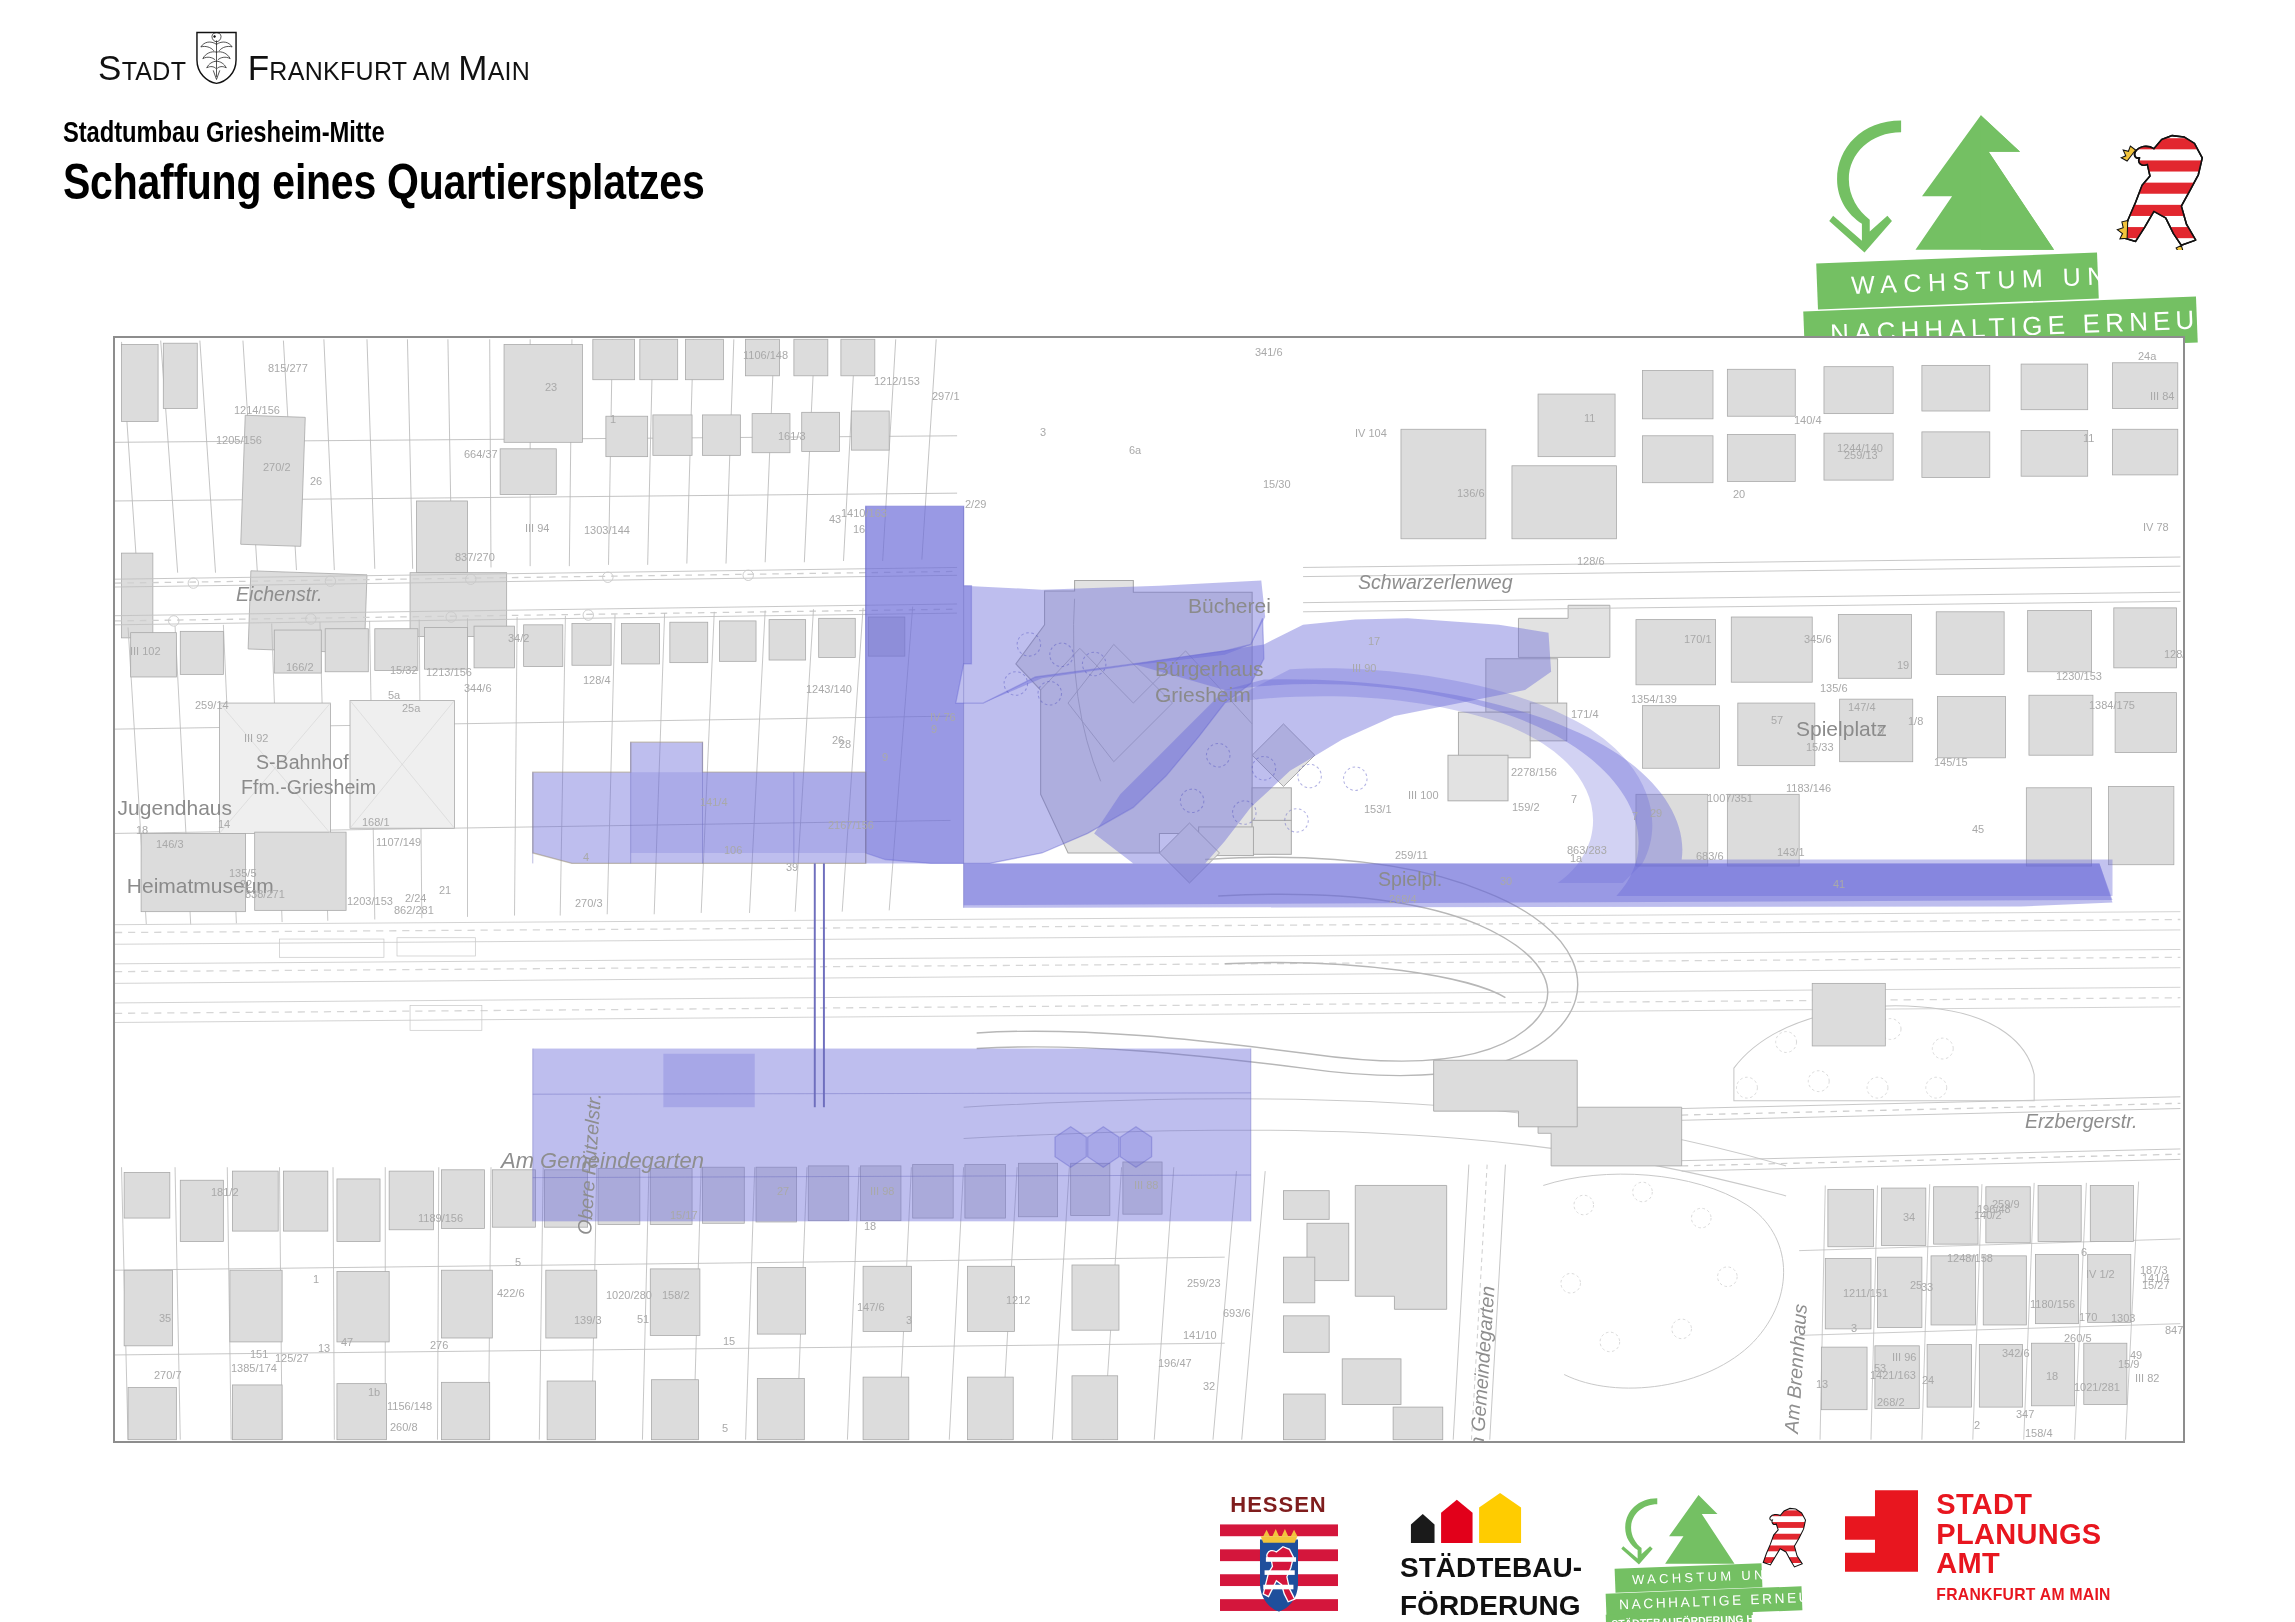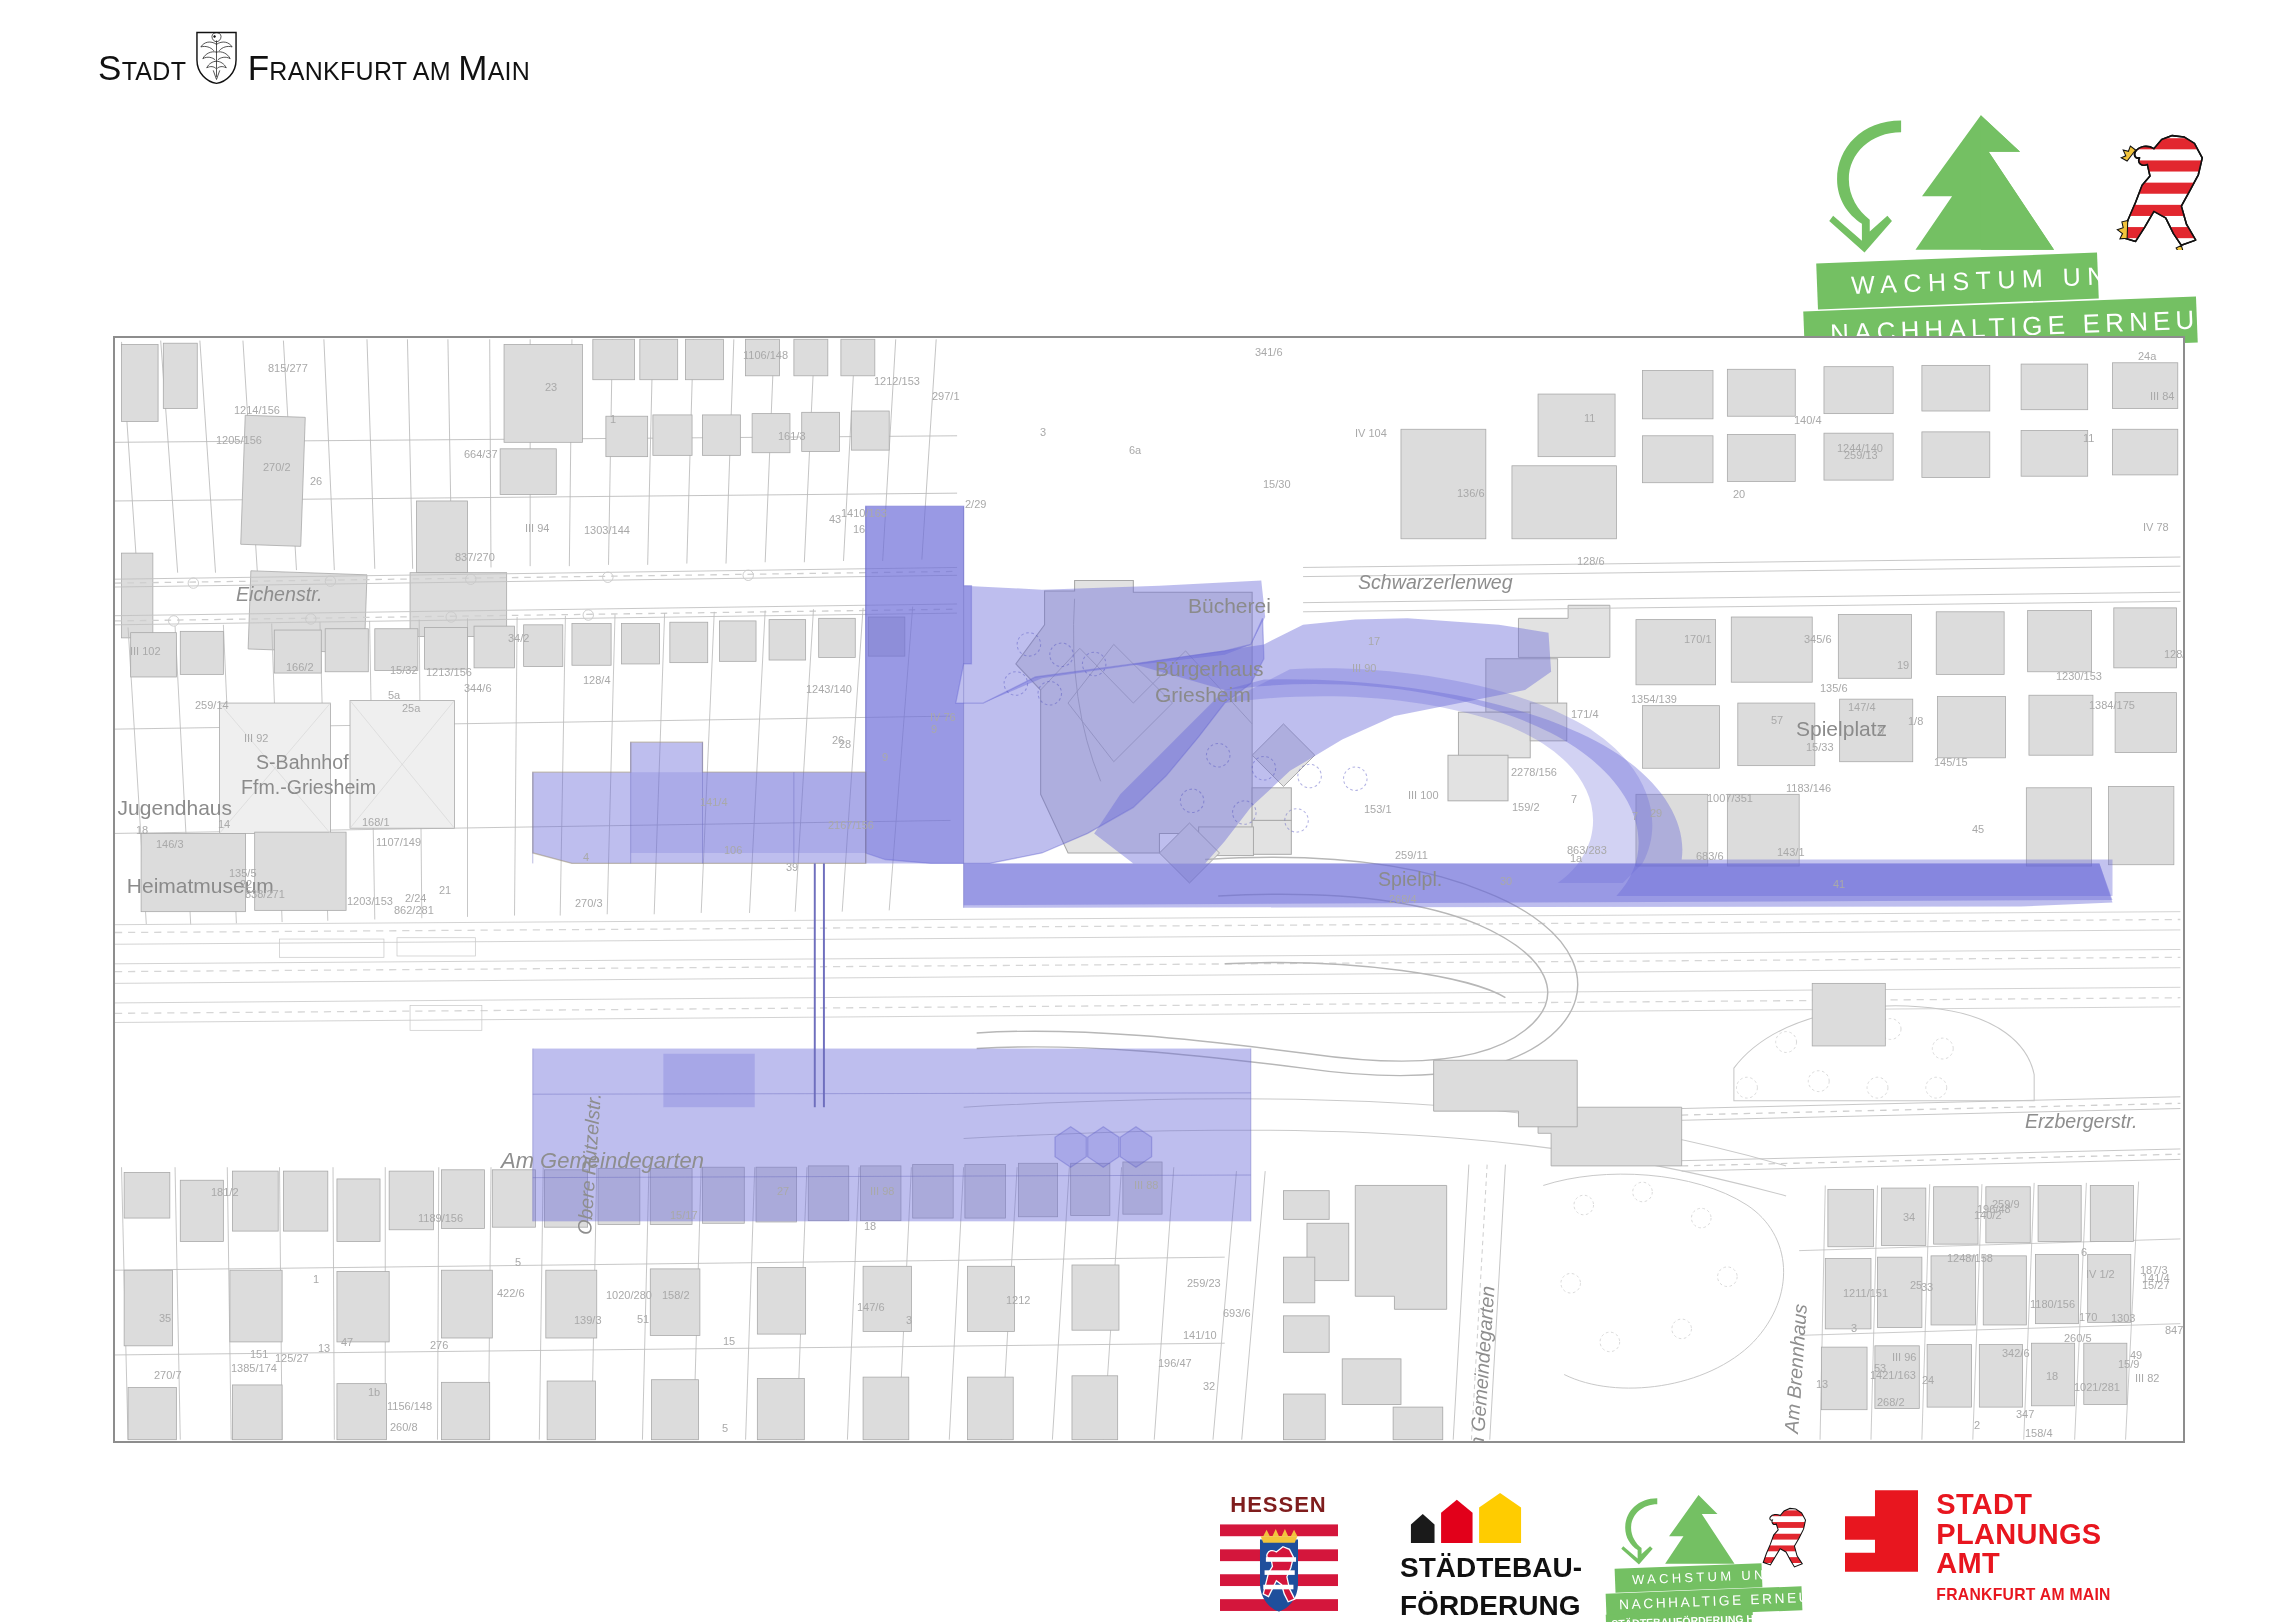--- a/index.html
+++ b/index.html
@@ -126,20 +126,24 @@
         <path d="M28 60 L33 74 L38 60"></path>
         <path d="M26 8 C26 4 30 2 33 2 C36 2 40 4 40 8 C40 13 36 16 33 16 C30 16 26 13 26 8Z"></path>
         <circle cx="30" cy="8" r="1.4" fill="#111"></circle>
       </g>
     </svg>
     <div class="word w2">
       <span class="cap">F</span>RANKFURT AM <span class="cap">M</span>AIN
     </div>
   </div>
 
+  <div class="title-block">
+    <div class="subtitle">Stadtumbau Griesheim-Mitte</div>
+    <div class="maintitle">Schaffung eines Quartiersplatzes</div>
+  </div>
 
   <div class="wachstum">
     <svg class="glyphs" viewBox="0 0 430 250">
       <path d="M118 14 C58 14 20 56 20 104 C20 134 36 158 58 172 L58 198 L14 160 L8 168 L62 216 L104 168 L97 160 L70 184 L70 166
                C52 152 38 130 38 104 C38 64 72 32 118 32 Z" fill="#74c063"></path>
       <path d="M240 6 L150 130 L196 130 L140 212 L352 212 L252 62 L300 62 Z" fill="#74c063"></path>
       <path d="M240 6 L300 62 L252 62 L352 212 L240 212 Z" fill="#74c063"></path>
     </svg>
     <svg class="lion-big" viewBox="0 0 150 185">
       <g stroke="#111" stroke-width="2.4" stroke-linejoin="round">

